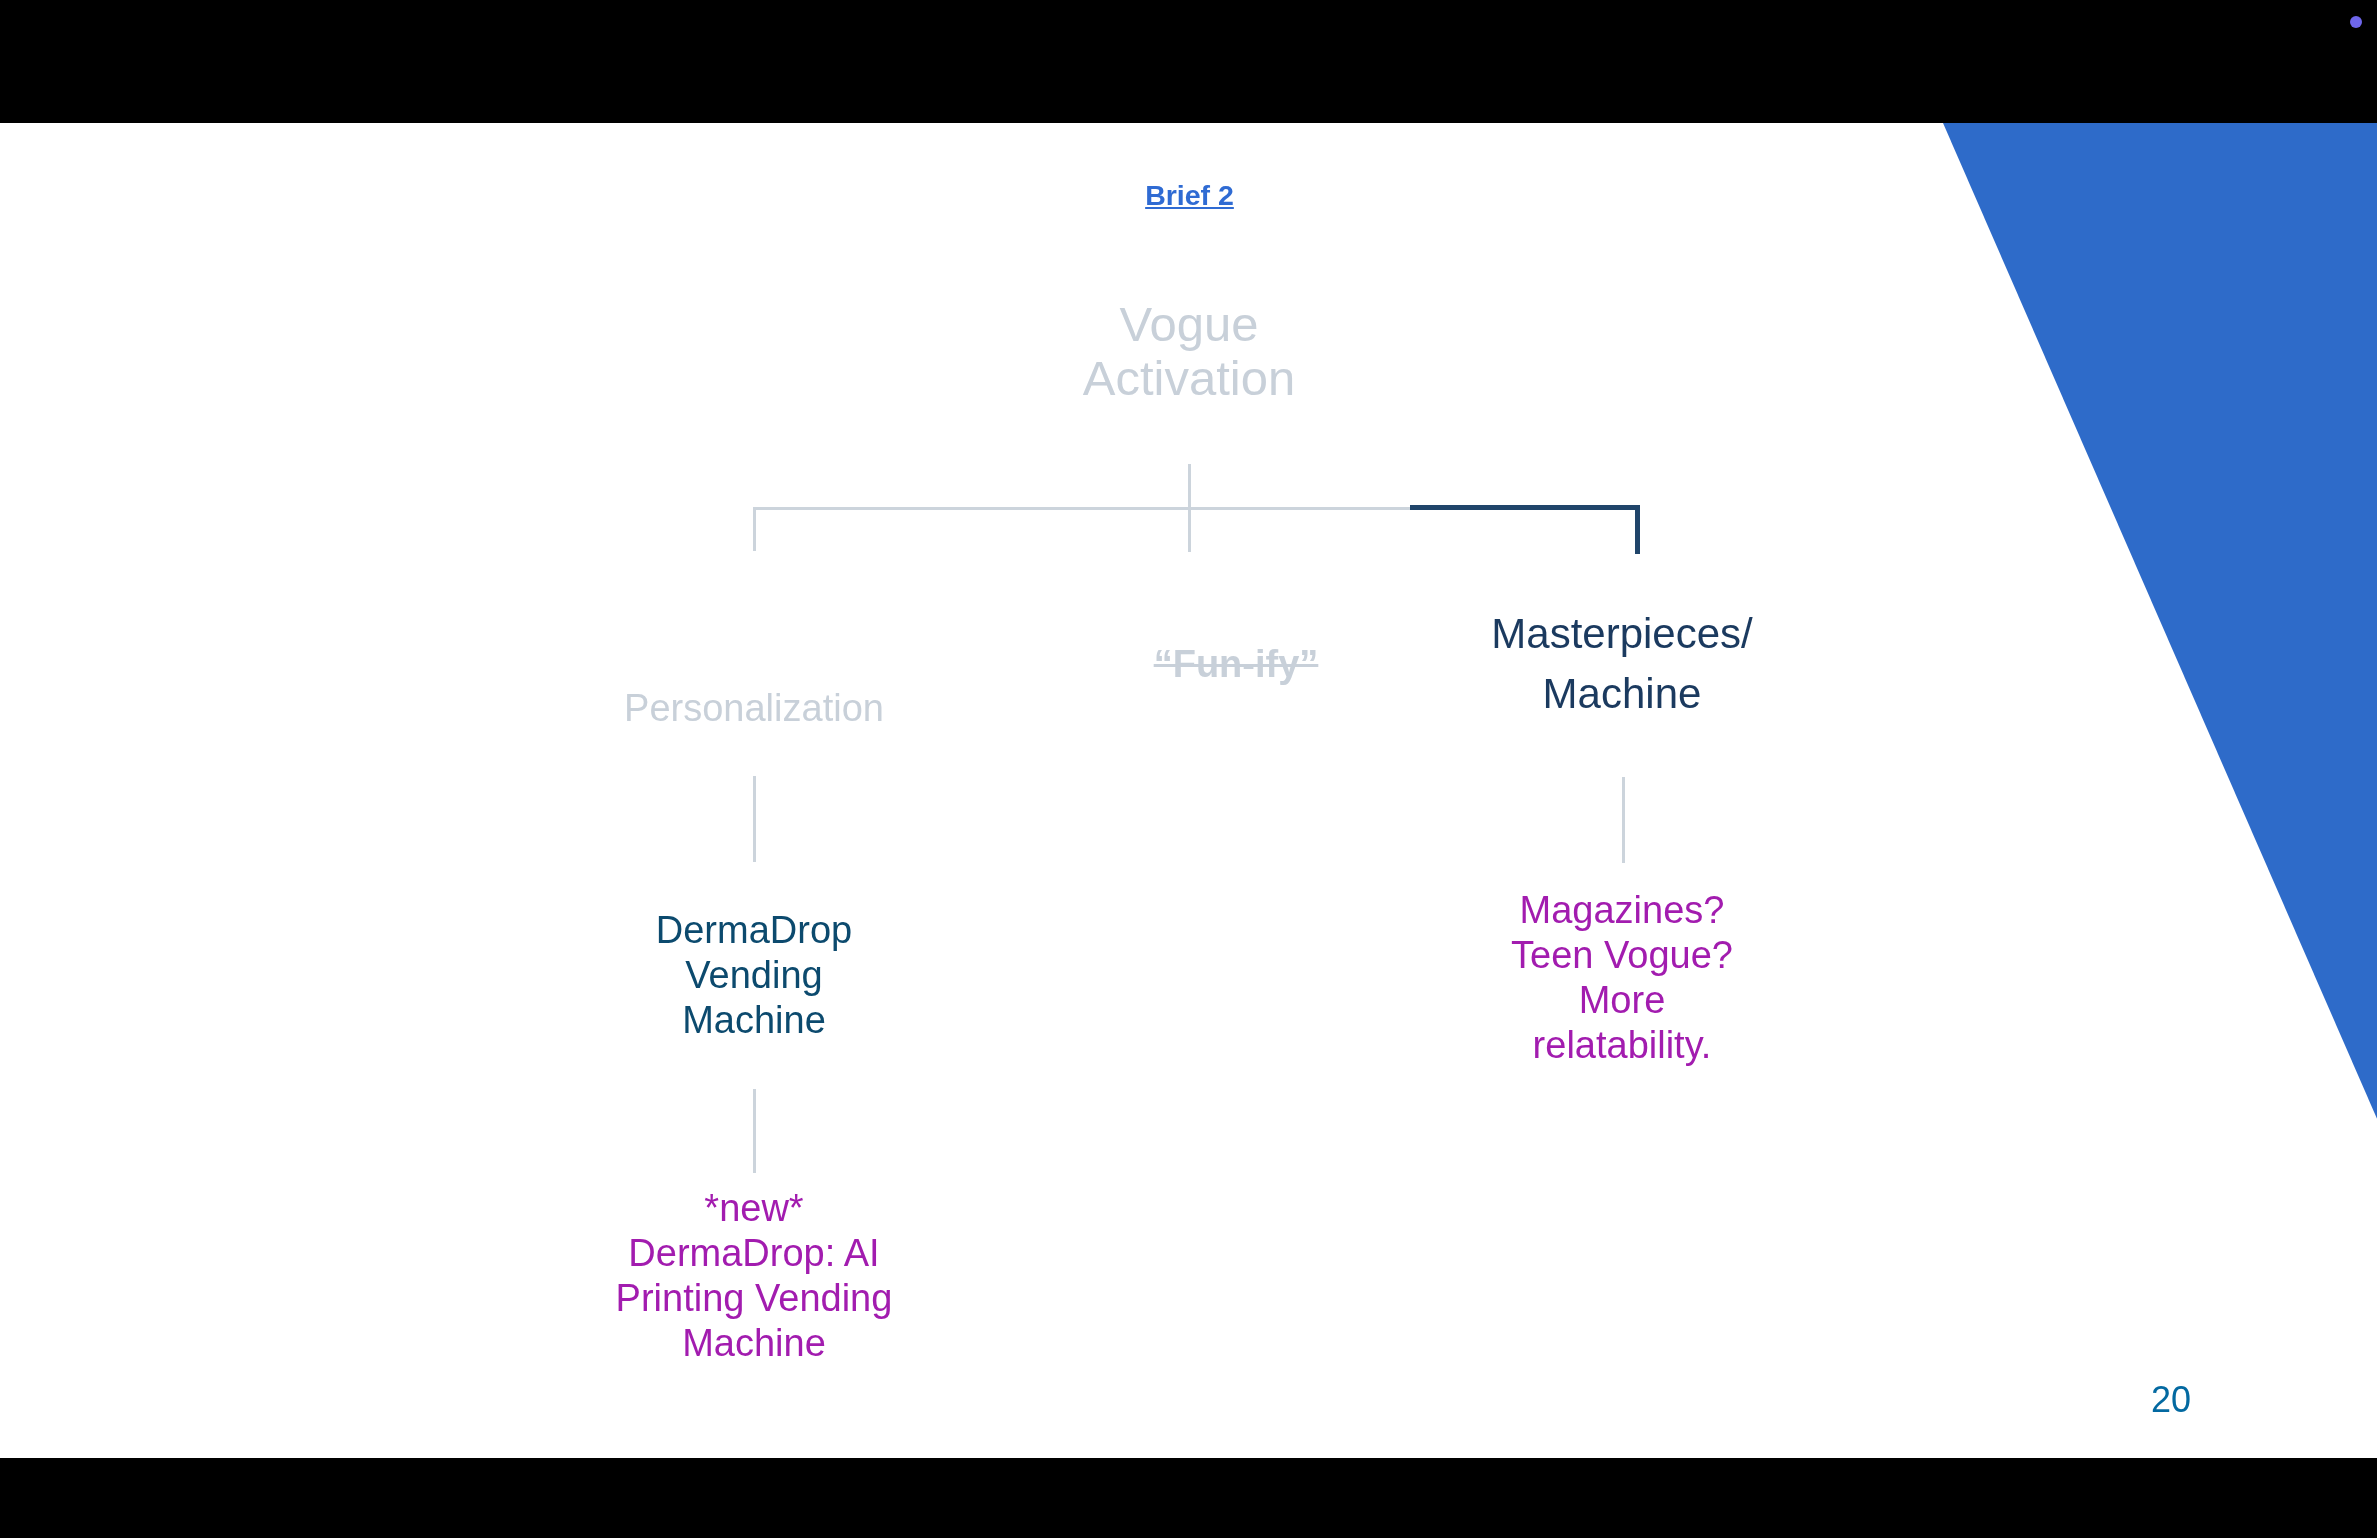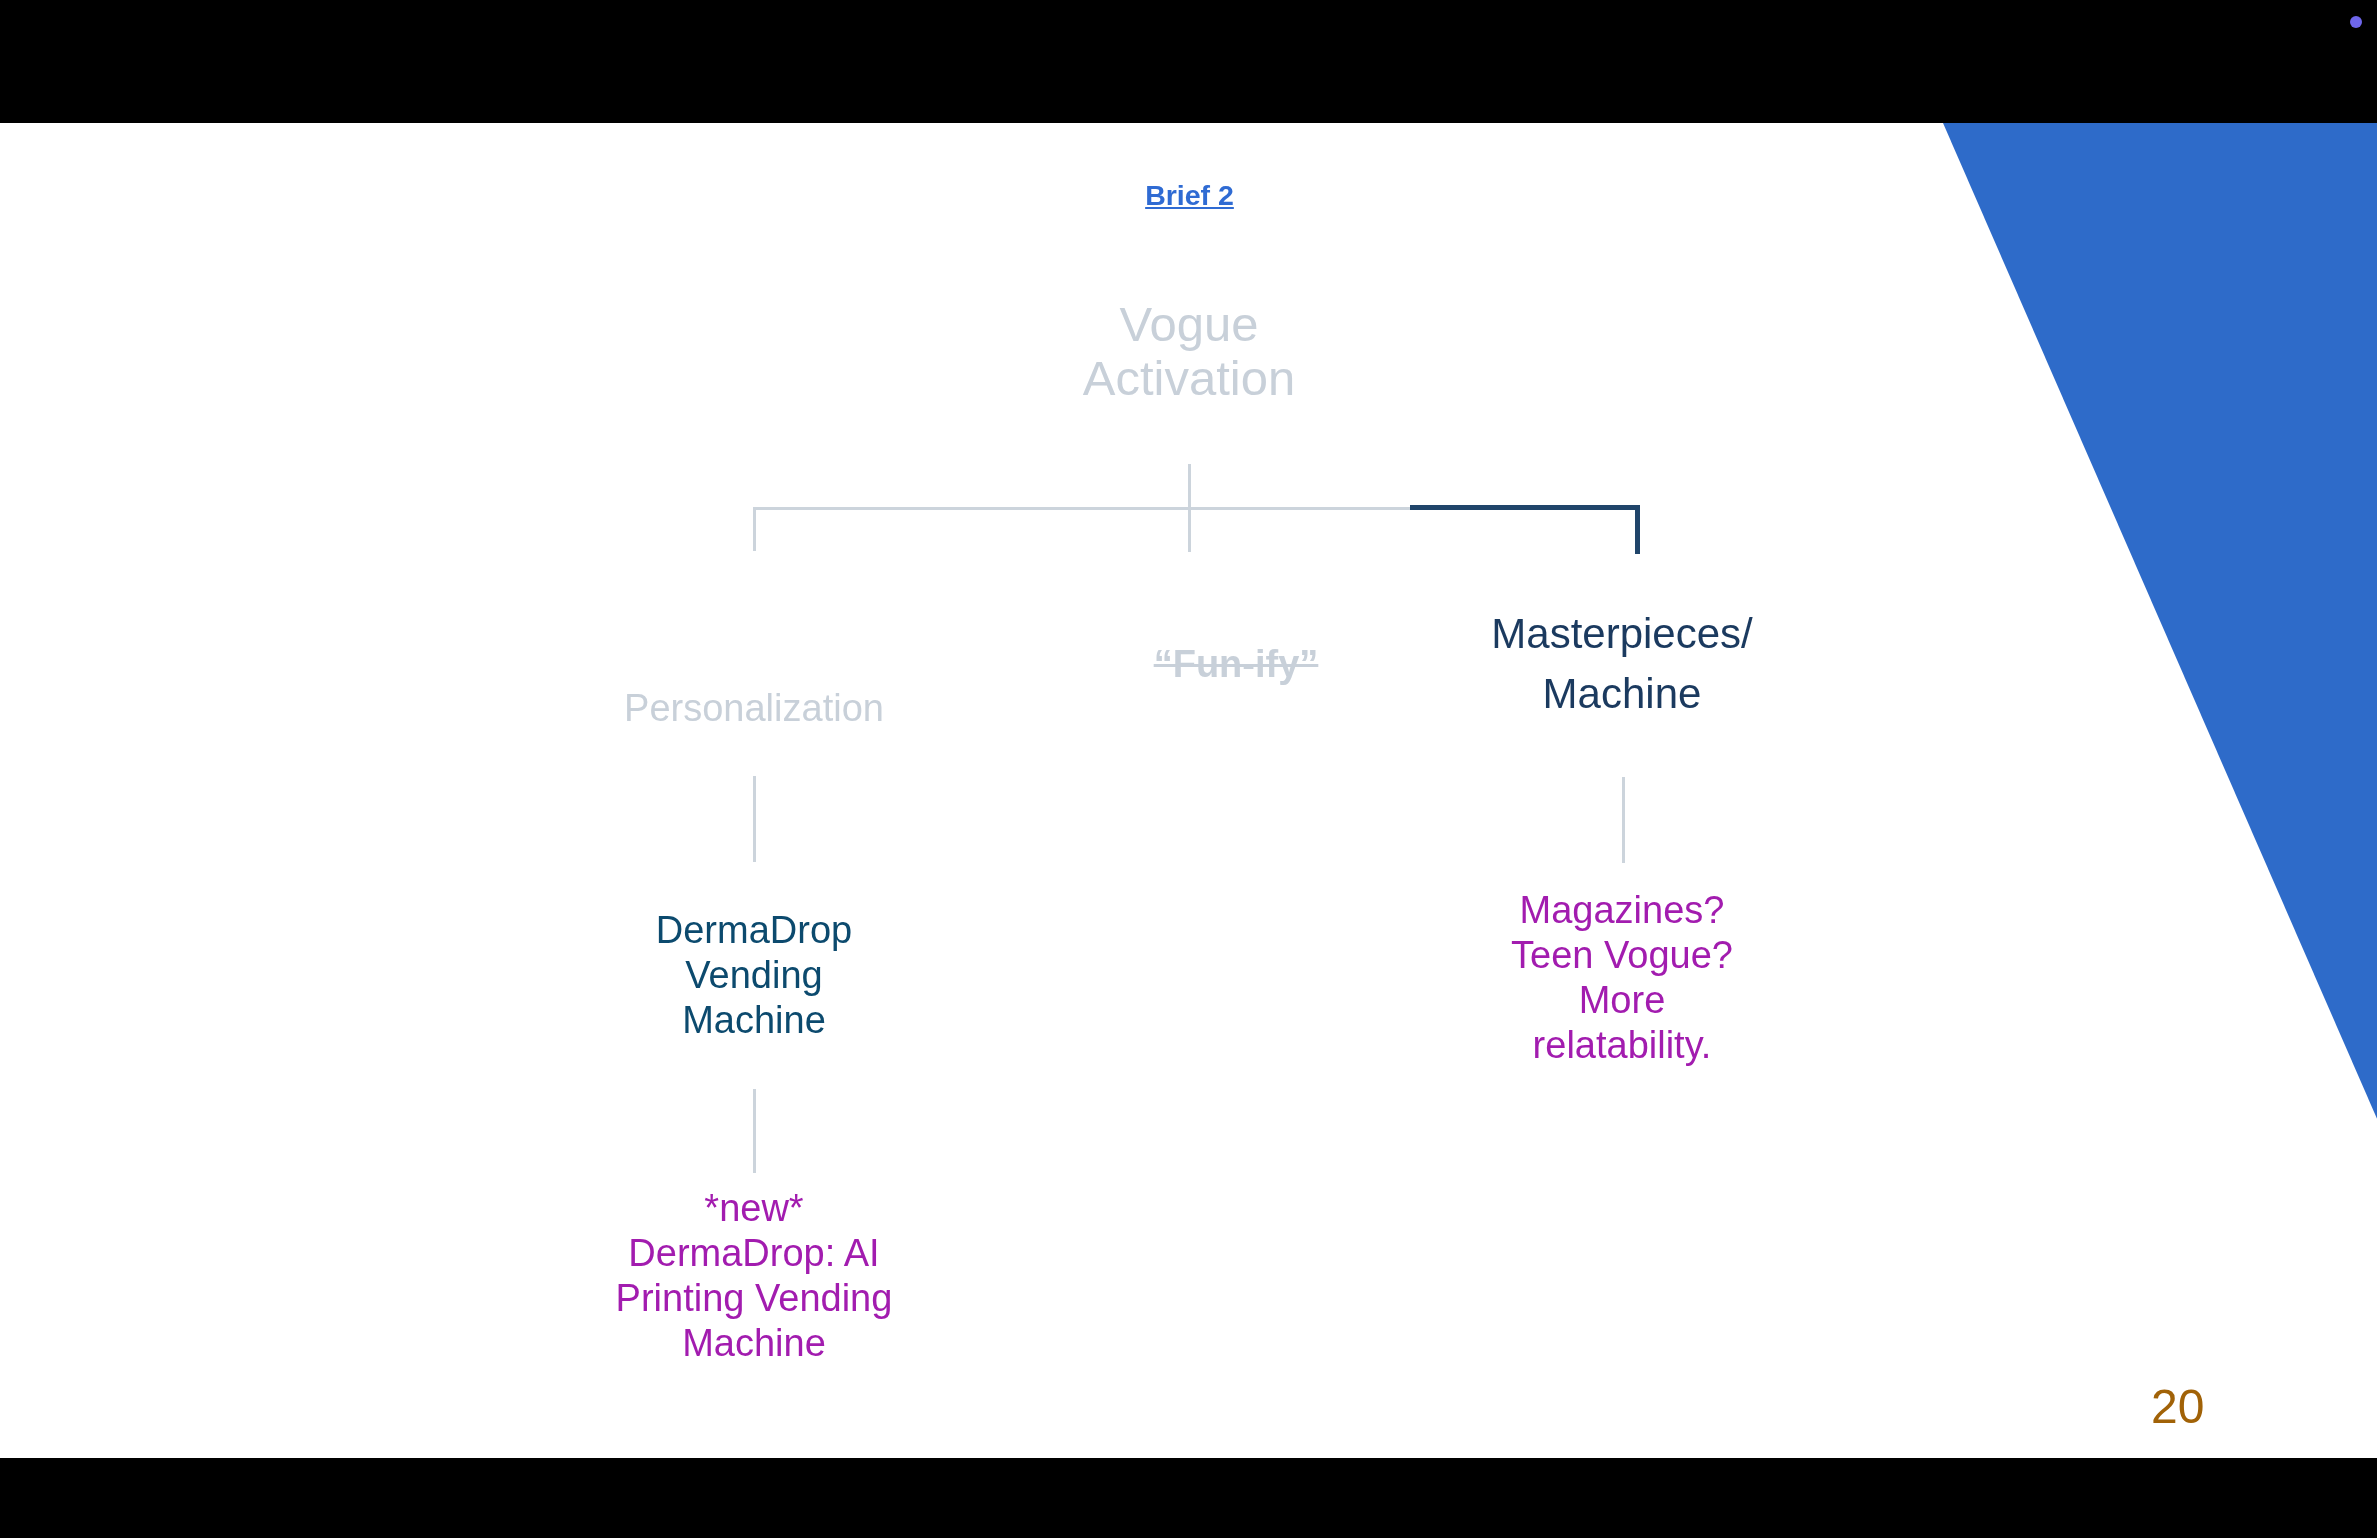--- a/index.html
+++ b/index.html
@@ -62,21 +62,21 @@
   .stem-root          { left:1188px; top:464px;  width:2.9px; height:88px; }
   .hline-light        { left:754px;  top:507px;  width:656px; height:2.9px; }
   .hline-dark         { left:1410px; top:505px;  width:228px; height:4.8px; }
   .drop-left          { left:753px;  top:507px;  width:2.9px; height:44px; }
   .drop-right         { left:1635px; top:505px;  width:4.8px; height:49px; }
   .subline-left-a     { left:753px;  top:776px;  width:2.9px; height:86px; }
   .subline-right-a    { left:1622px; top:777px;  width:2.9px; height:86px; }
   .subline-left-b     { left:753px;  top:1089px; width:2.9px; height:84px; }
   .page-number {
     position:absolute; left:2151px; top:1379px; width:76px;
-    font-size:48px; color:#a16207; text-align:left;
+    font-size:36px; color:#0369a1; text-align:left;
   }
 </style>
 </head>
 <body>
 
 <div class="letterbox letterbox-top">
   <span class="purple-dot"></span>
 </div>
 
 <div>

